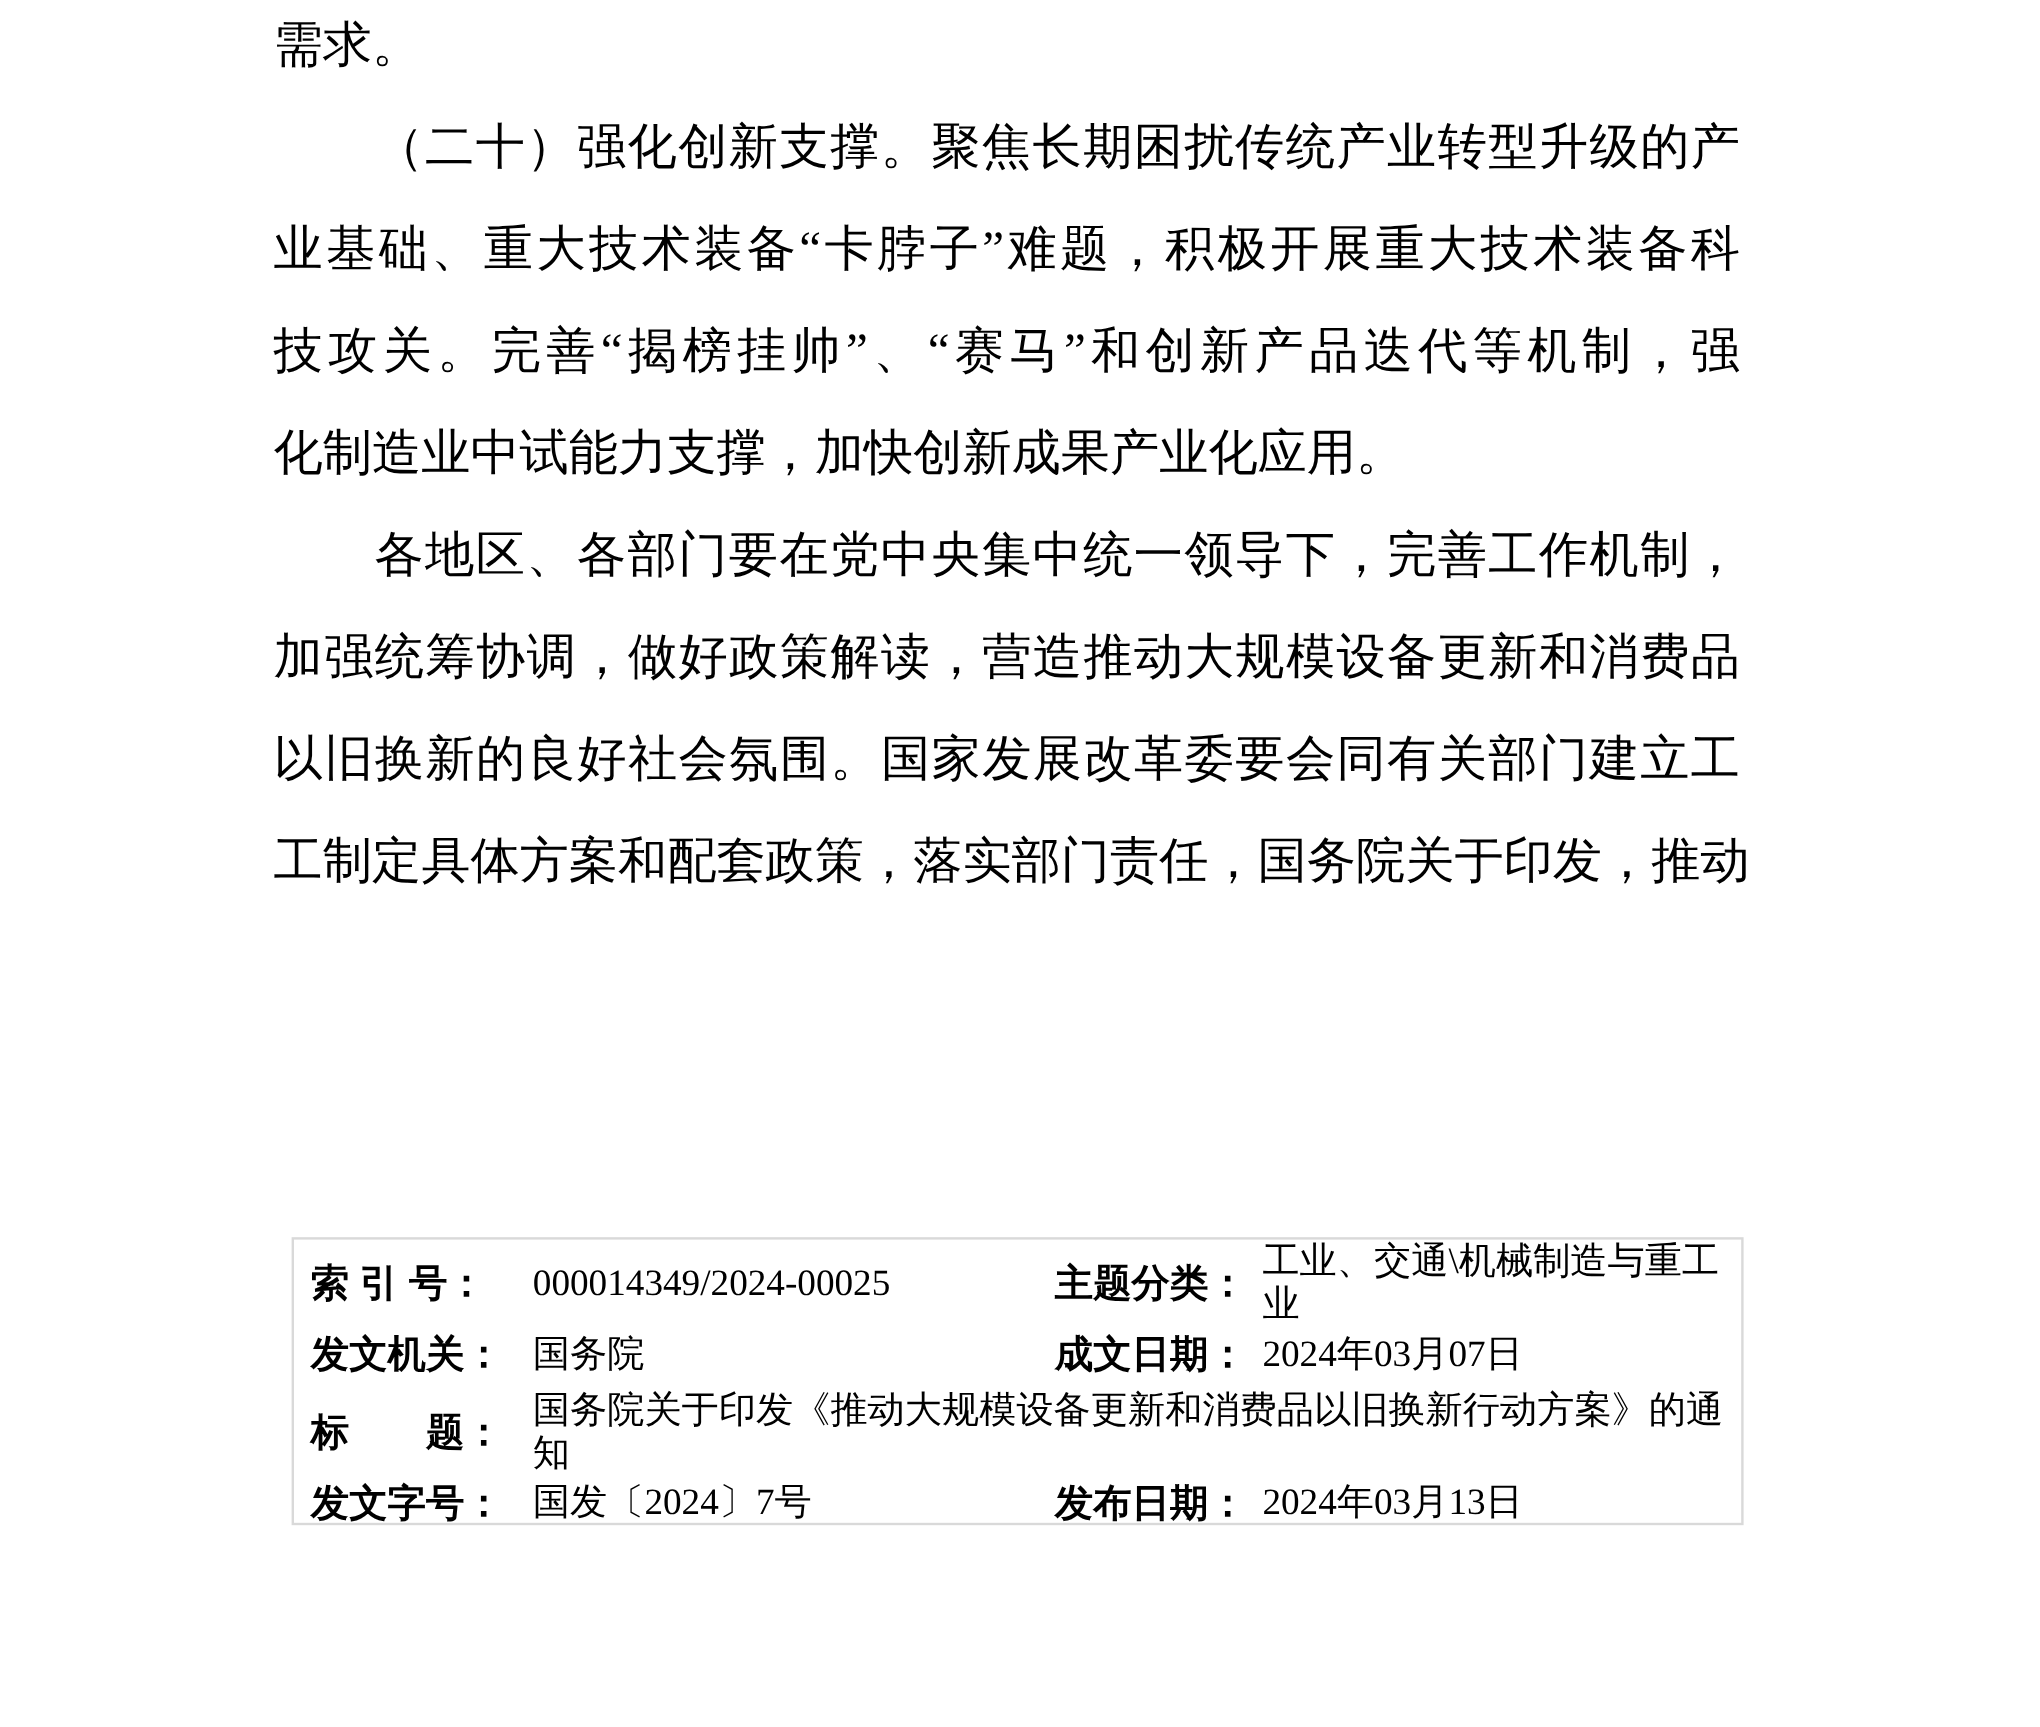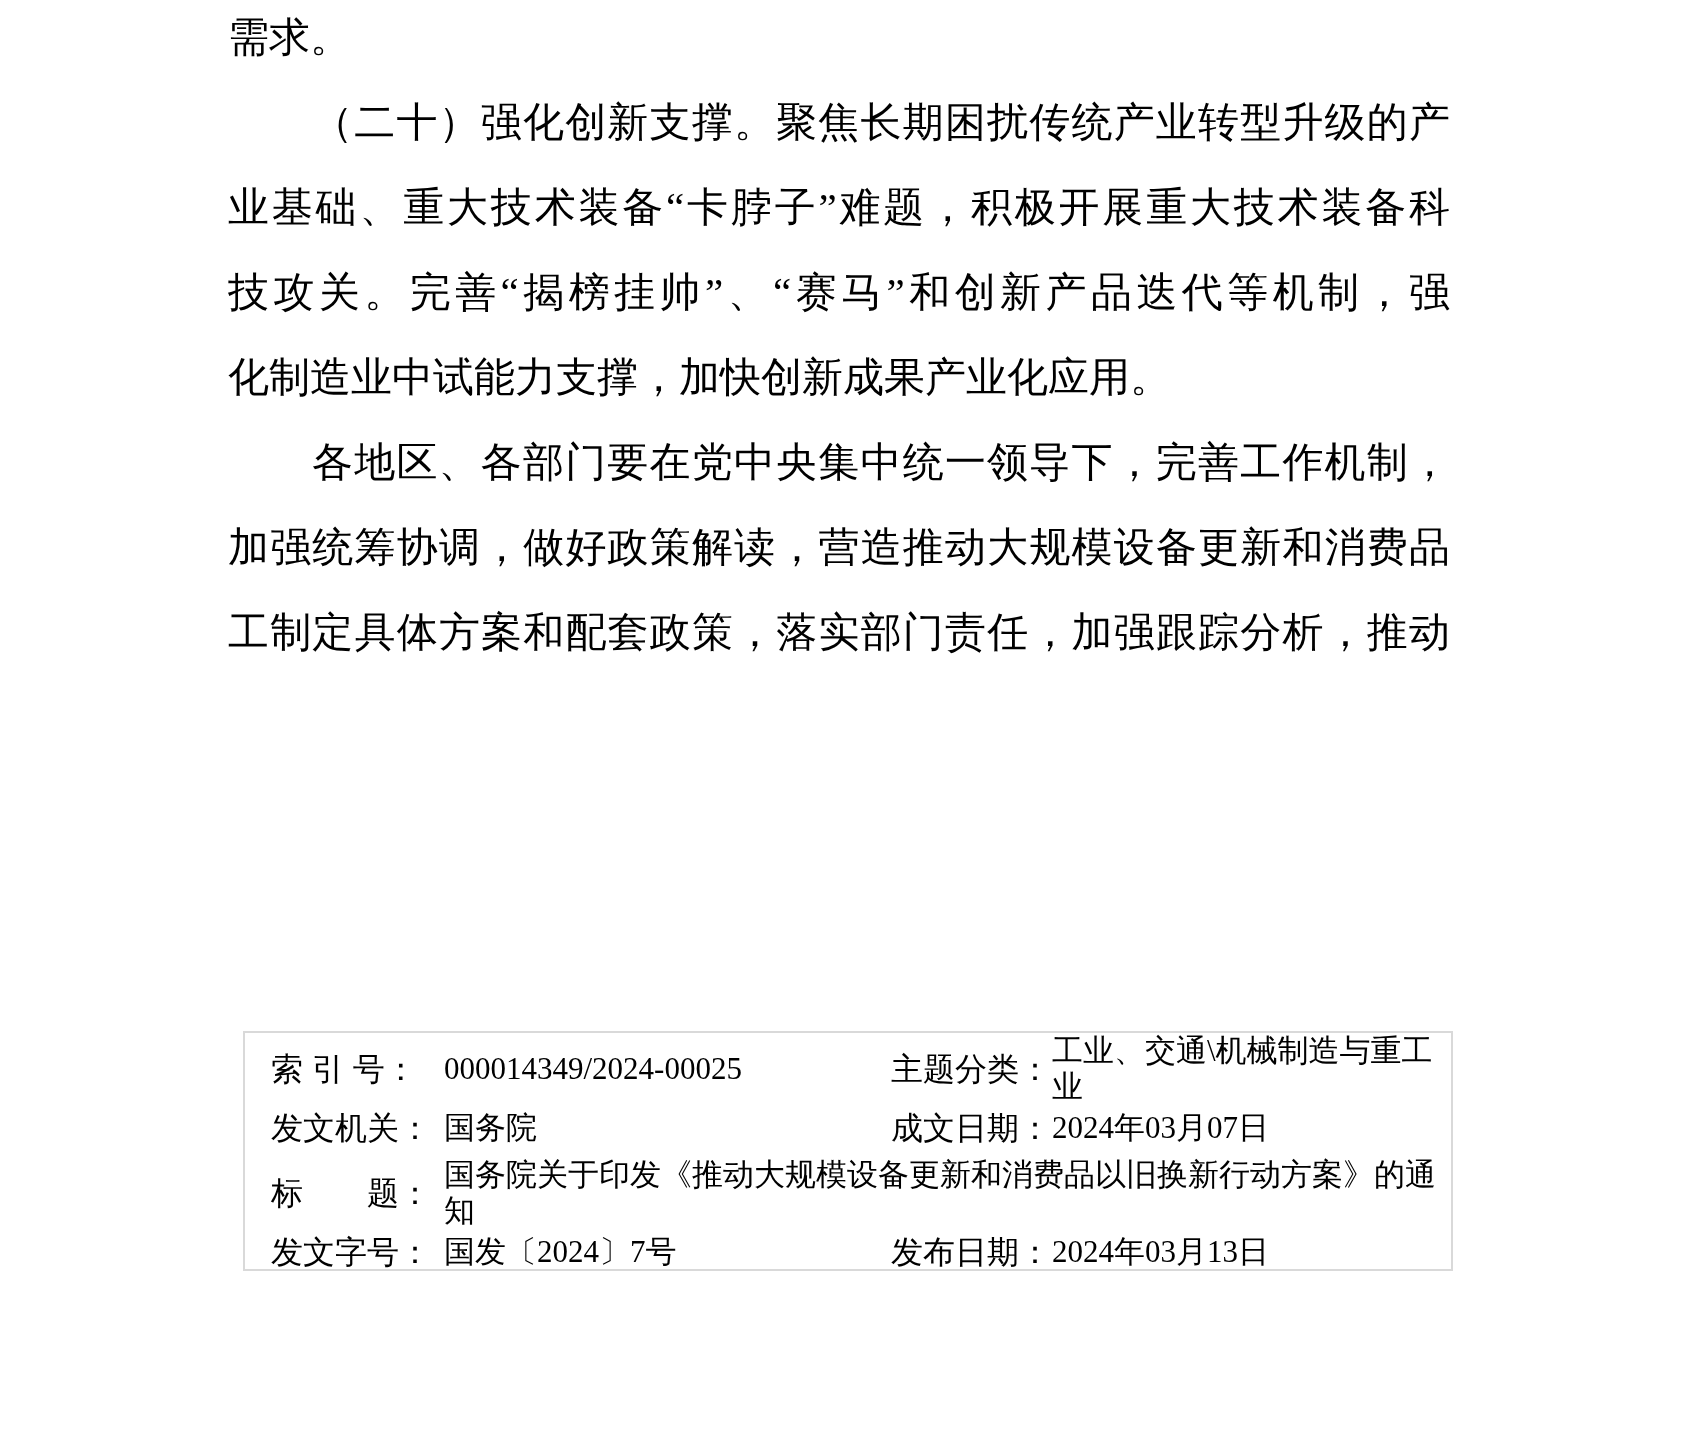--- a/index.html
+++ b/index.html
@@ -49,27 +49,26 @@
     box-sizing: border-box;
     border: 2px solid #d9d9d9;
     background: #ffffff;
     display: grid;
     grid-template-columns: 184px 436px 172px 1fr;
     grid-template-rows: 72px 46px 84px 34px;
     align-items: center;
   }
   .m-label {
     font-family: "Liberation Sans", "DejaVu Sans", sans-serif;
-    font-weight: 400;
+    font-weight: 700;
     font-size: 32px;
     line-height: 36px;
     padding-left: 14px;
     white-space: nowrap;
     color: #000000;
-    margin-left: 12px;
   }
   .m-value {
     font-family: "Liberation Serif", "DejaVu Serif", serif;
     font-size: 31px;
     line-height: 36px;
     padding-left: 15px;
     color: #000000;
   }
   .m-title-value {
     grid-column: 2 / 5;
@@ -81,21 +80,22 @@
 <div class="page">
 
   <div class="body-text">
       <div class="body-line para-end">需求。</div>
       <div class="body-line indent">（二十）强化创新支撑。聚焦长期困扰传统产业转型升级的产</div>
       <div class="body-line">业基础、重大技术装备“卡脖子”难题，积极开展重大技术装备科</div>
       <div class="body-line">技攻关。完善“揭榜挂帅”、“赛马”和创新产品迭代等机制，强</div>
       <div class="body-line para-end">化制造业中试能力支撑，加快创新成果产业化应用。</div>
       <div class="body-line indent">各地区、各部门要在党中央集中统一领导下，完善工作机制，</div>
       <div class="body-line">加强统筹协调，做好政策解读，营造推动大规模设备更新和消费品</div>
-      <div class="body-line">工制定具体方案和配套政策，落实部门责任，加强跟踪分析，推动</div>
+      <div class="body-line">以旧换新的良好社会氛围。国家发展改革委要会同有关部门建立工</div>
+      <div class="body-line">工制定具体方案和配套政策，落实部门责任，国务院关于印发，推动</div>
     </div>
 
   <div class="meta-table">
 
     <div class="m-label">索 引 号：</div>
     <div class="m-value">000014349/2024-00025</div>
     <div class="m-label">主题分类：</div>
     <div class="m-value">工业、交通\机械制造与重工业</div>
 
     <div class="m-label">发文机关：</div>

